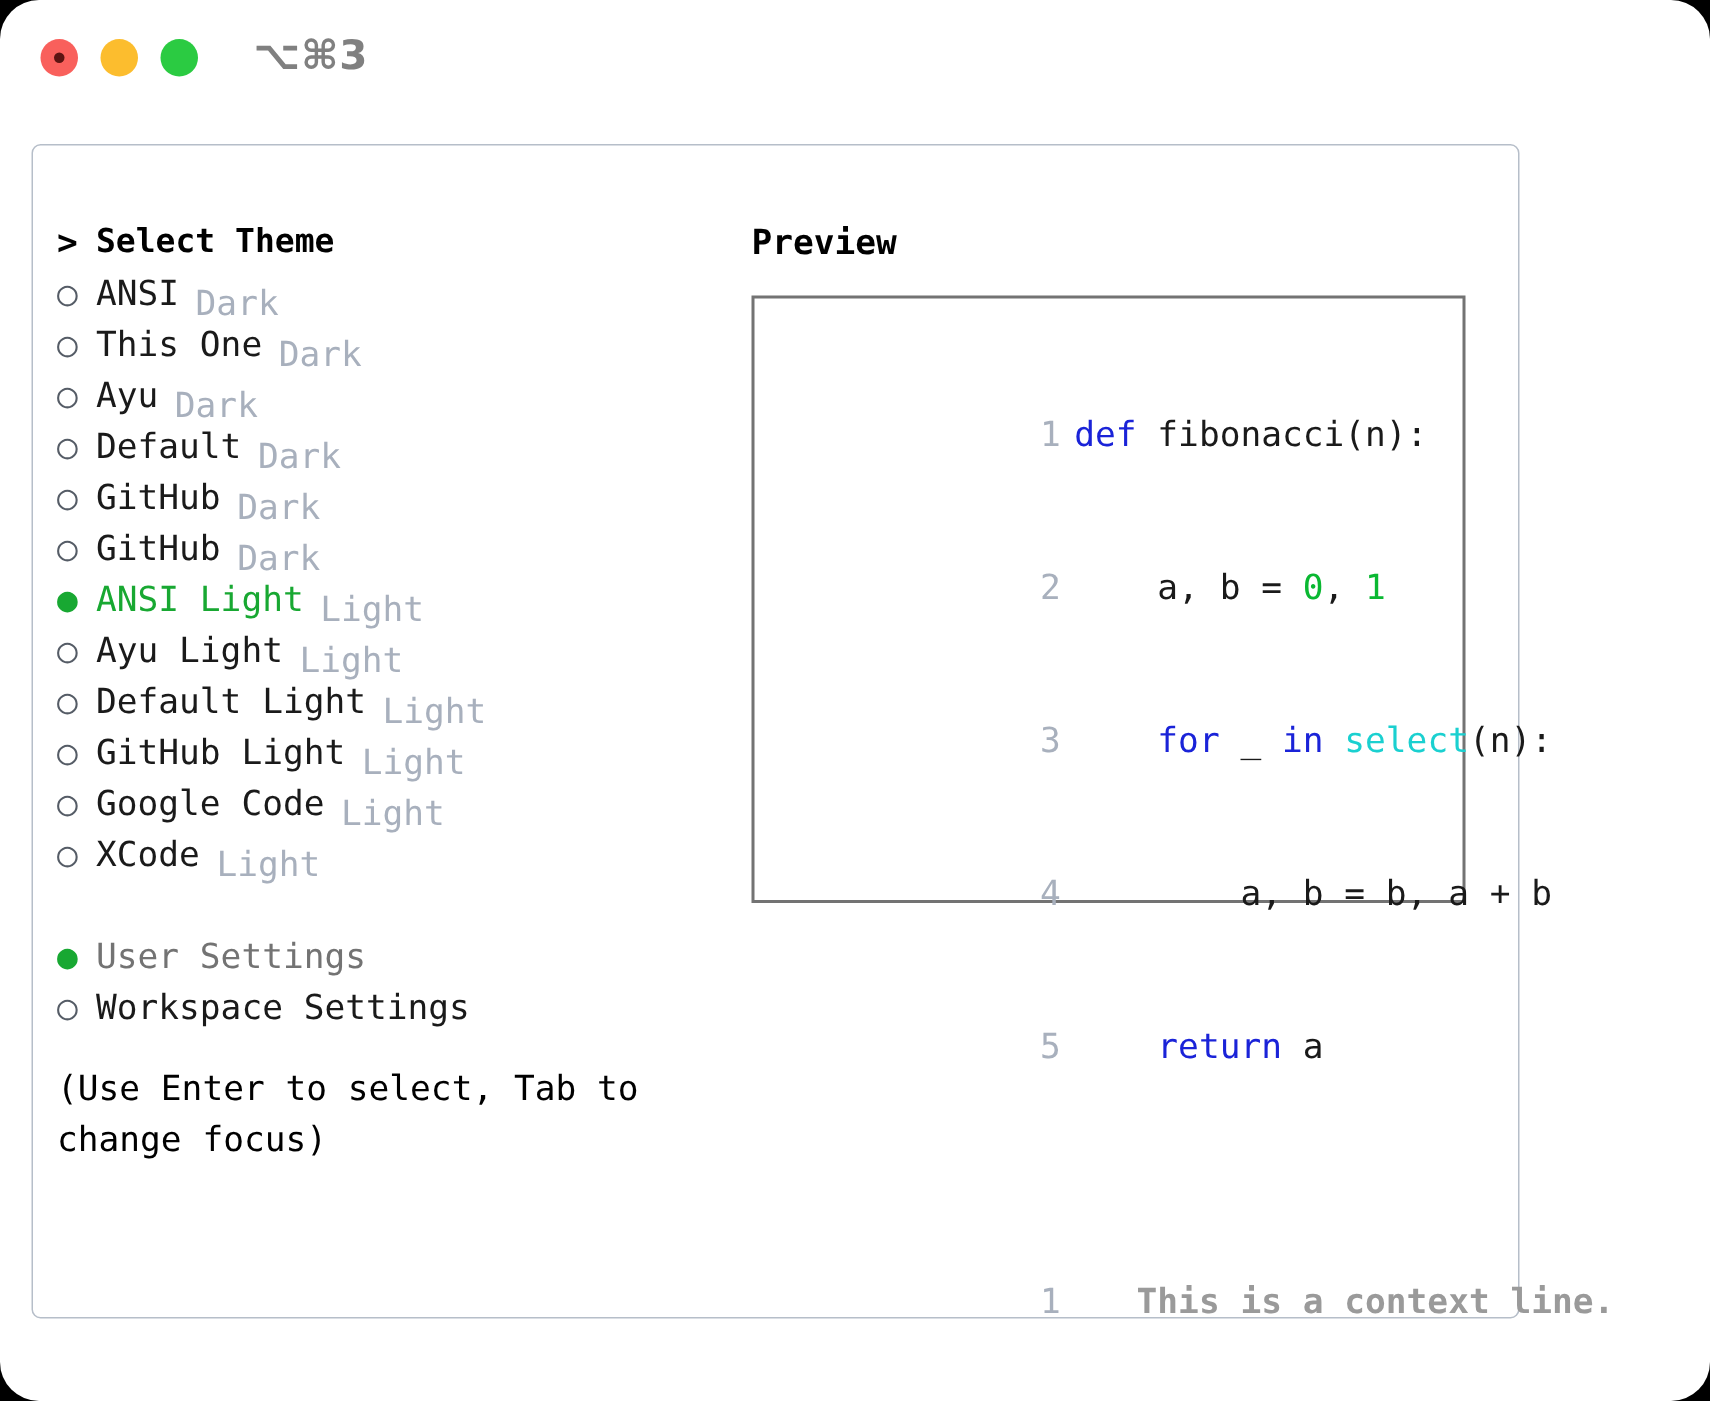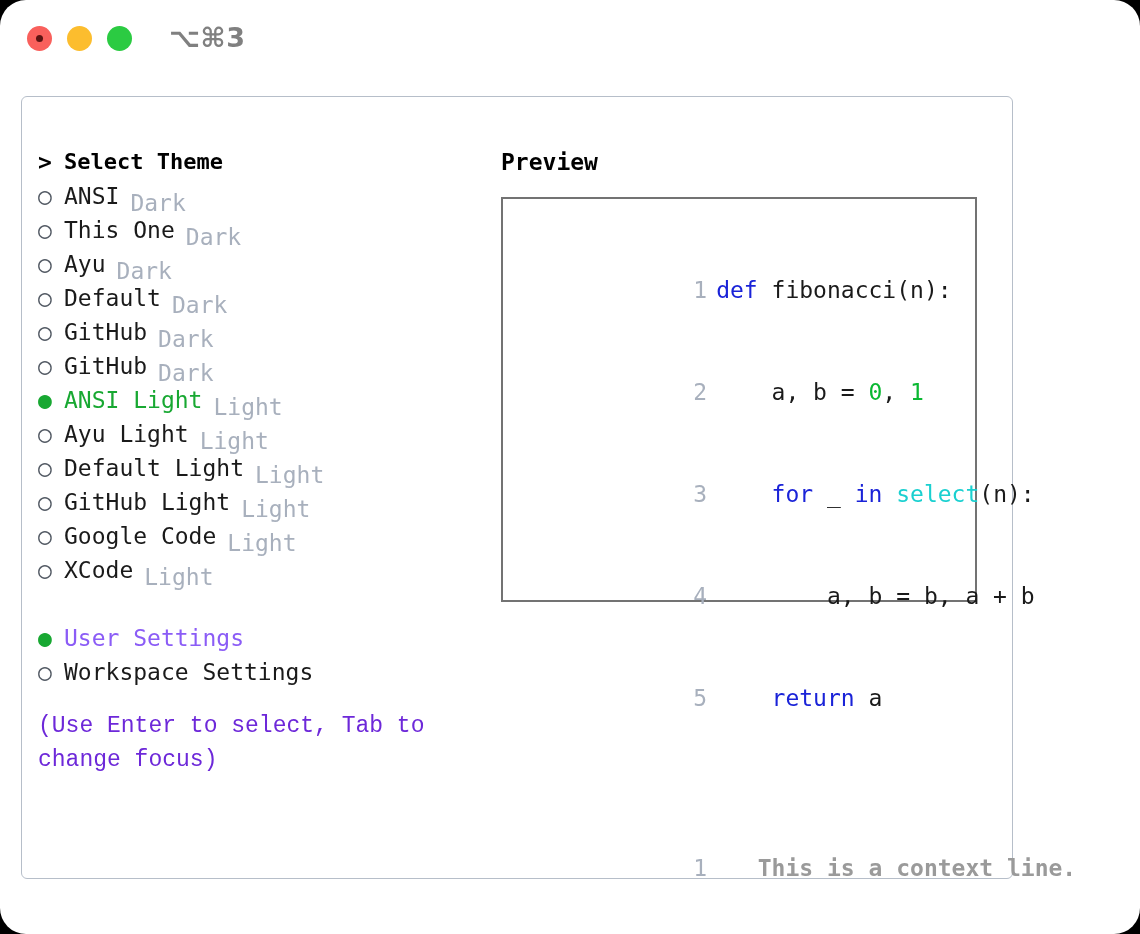--- a/index.html
+++ b/index.html
@@ -135,32 +135,31 @@
   }
   .theme-variant {
     color: #a8b0bd;
     margin-left: 11px;
     margin-top: 13px;
   }
   .plain-label {
     color: #1a1a1a;
   }
   .plain-label.selected {
-    color: #8b5cf6;
+    color: #737373;
   }
 
   .spacer-row { height: 34px; }
 
   .hint {
     margin-top: 20px;
     font-size: 23px;
     line-height: 34px;
-    color: #6d28d9;
+    color: #000000;
     width: 410px;
-    font-family: Liberation Mono, monospace;
   }
 
   
   .right-col {
     position: absolute;
     left: 479px;
     top: 48px;
     width: 490px;
   }
   .preview-title {

